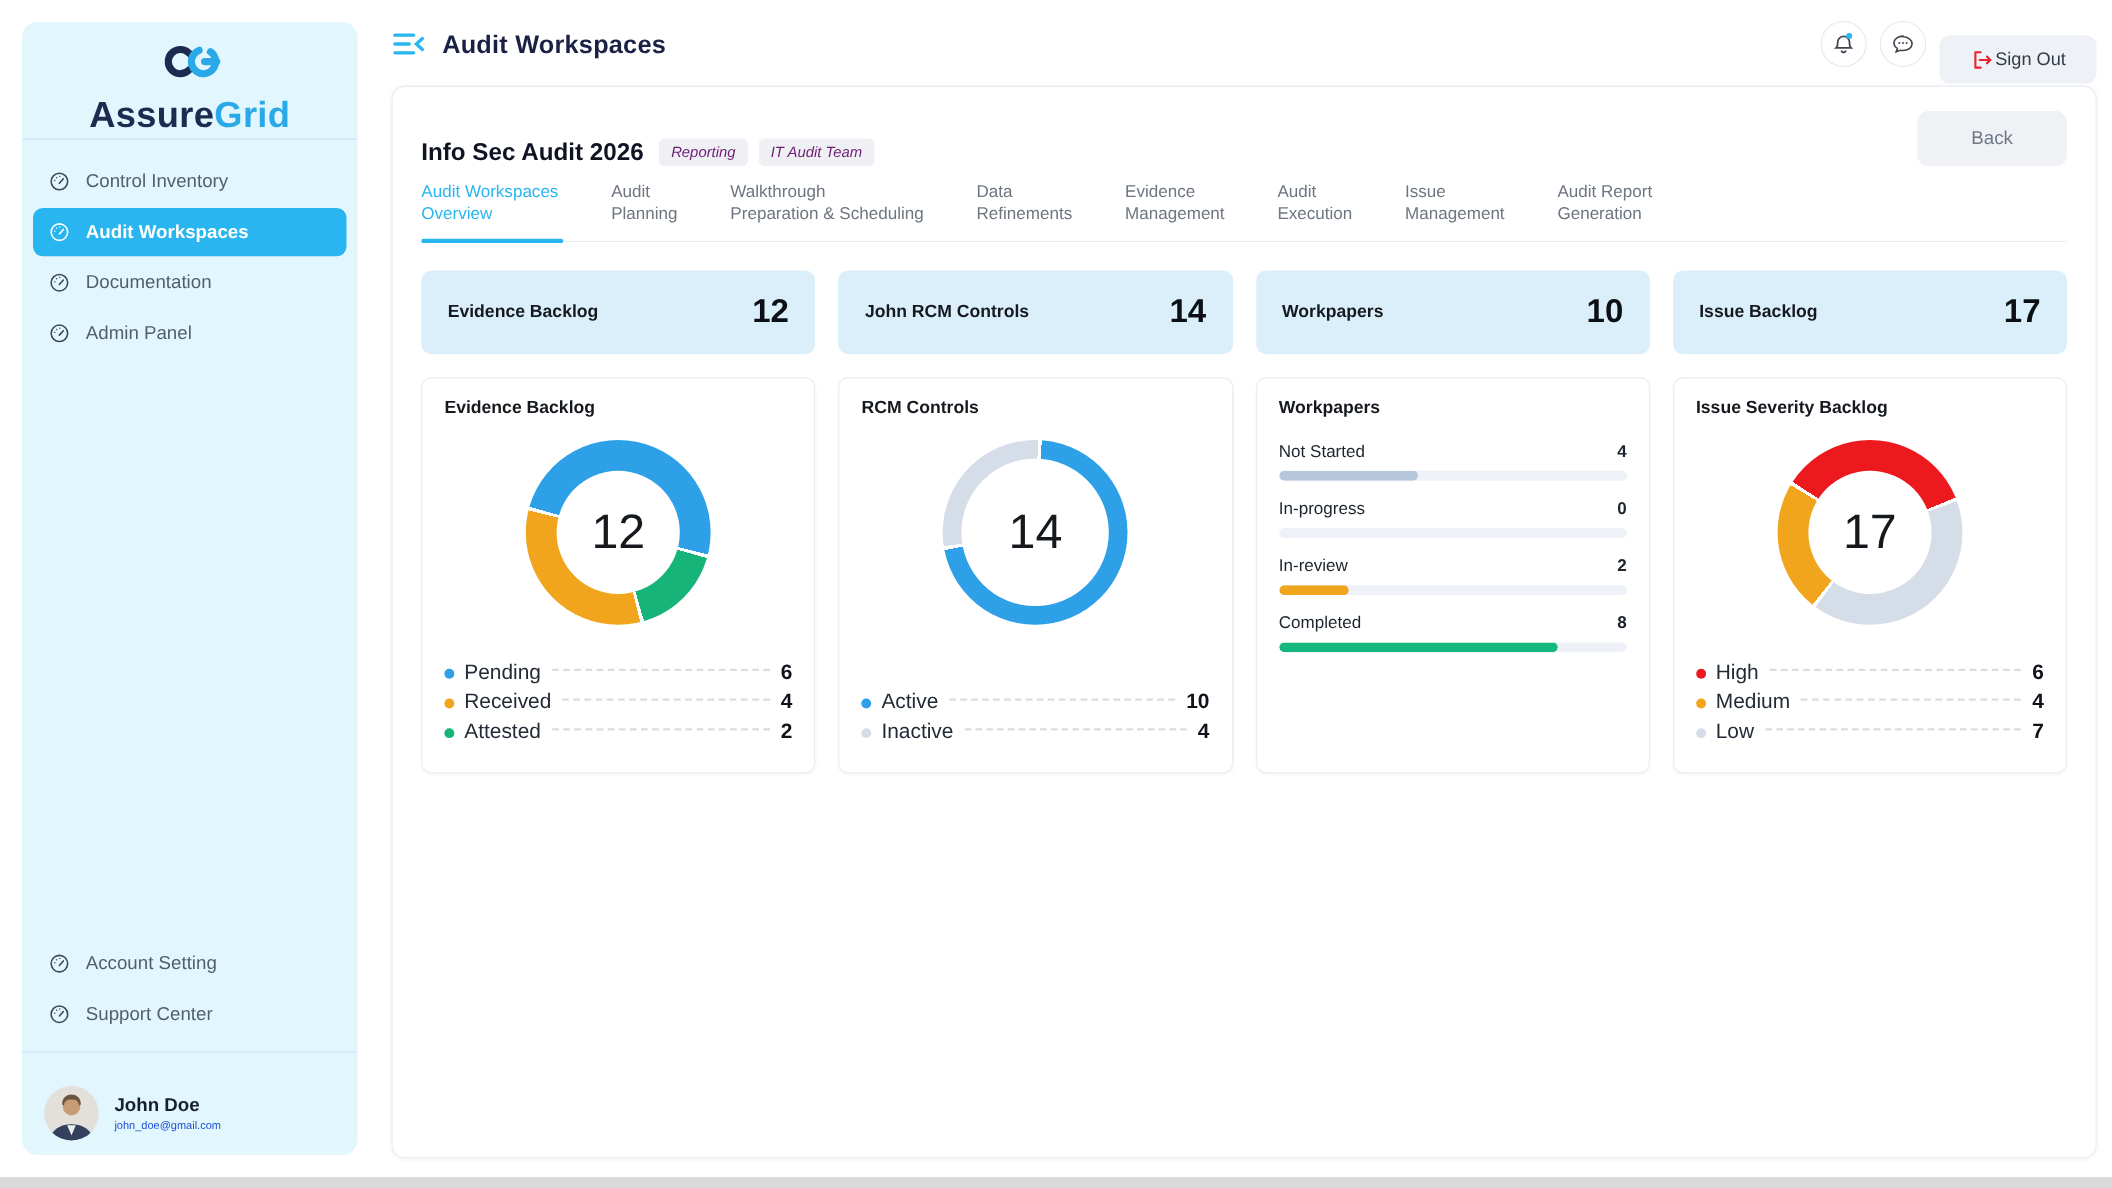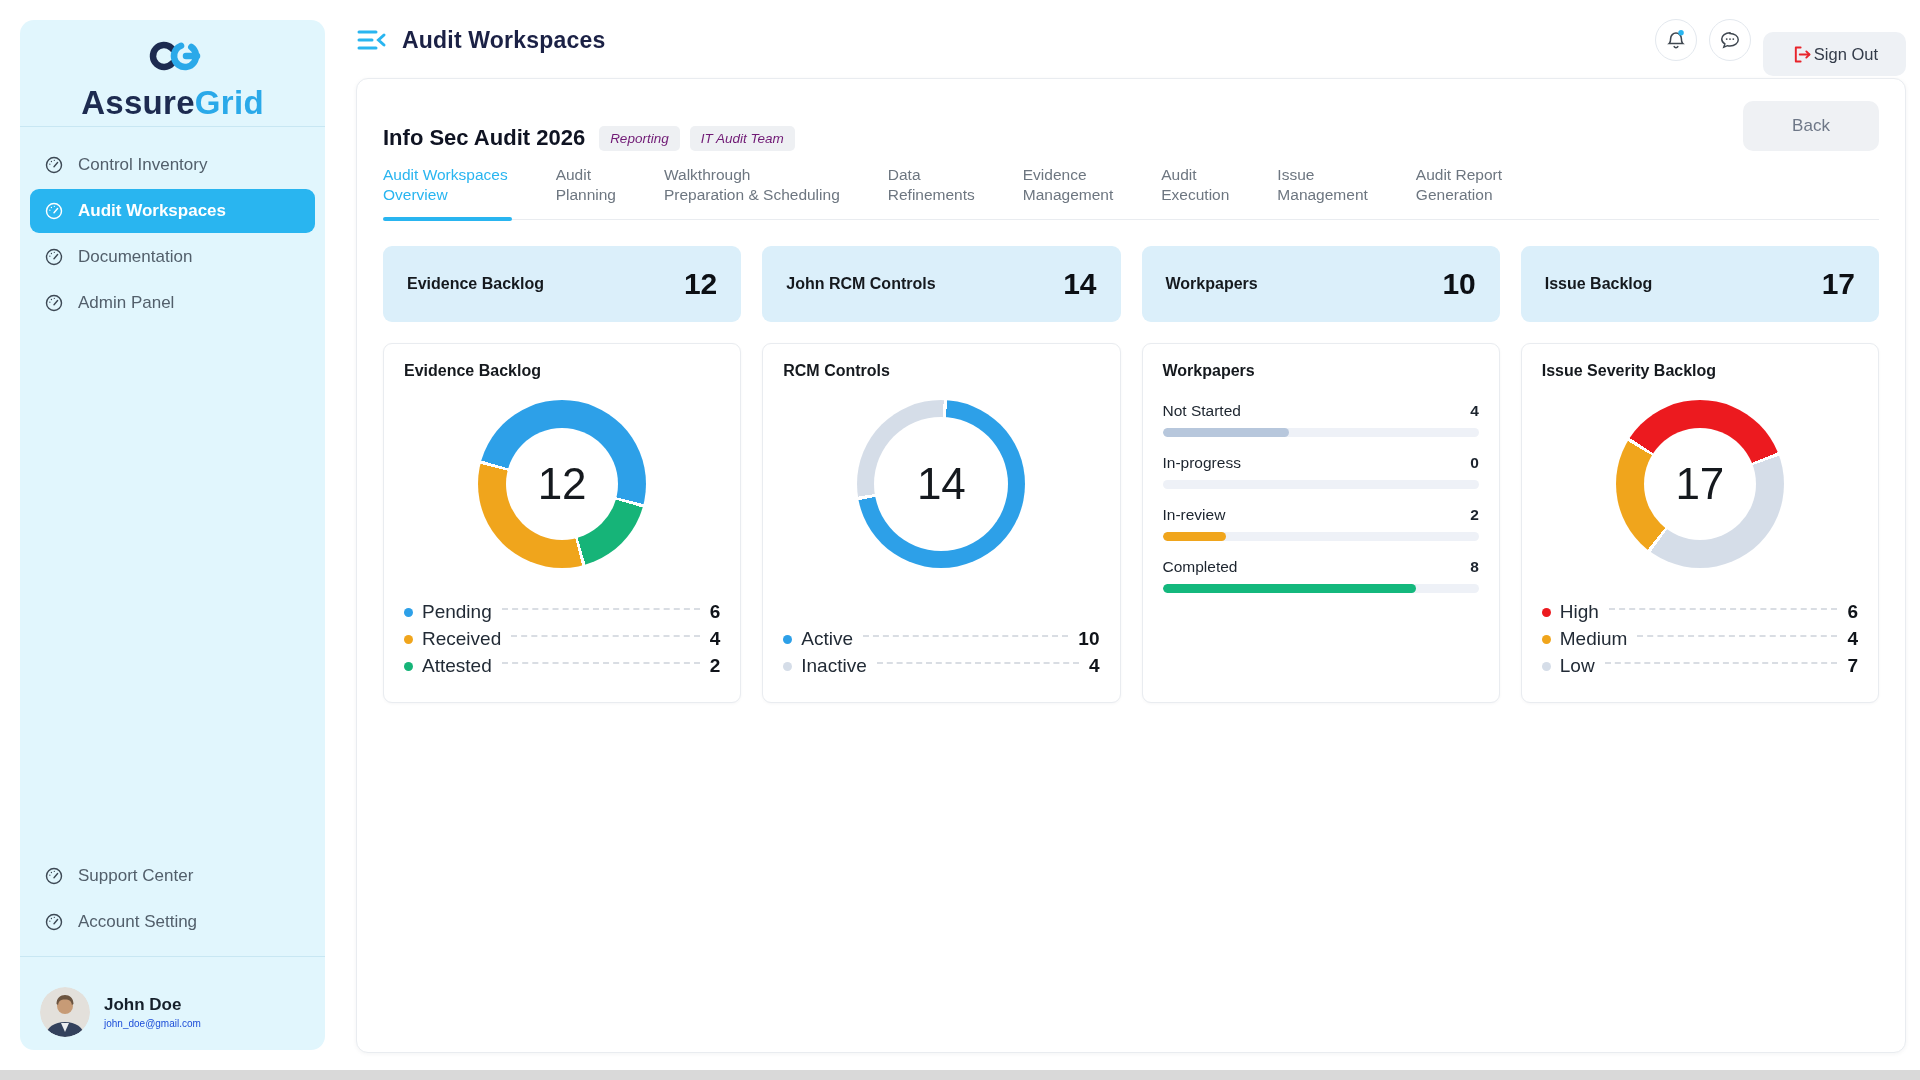--- a/index.html
+++ b/index.html
@@ -170,33 +170,33 @@
     <div class="nav-item">
       <span class="icn">
           <svg width="20" height="20" viewBox="0 0 24 24" fill="none" stroke="currentColor" stroke-width="1.7" stroke-linecap="round">
             <circle cx="12" cy="12" r="9"></circle>
             <path d="M12 14l4.3-4.9"></path>
             <circle cx="7" cy="11" r="0.8" fill="currentColor" stroke="none"></circle>
             <circle cx="8.9" cy="7.8" r="0.8" fill="currentColor" stroke="none"></circle>
             <circle cx="12.4" cy="6.4" r="0.8" fill="currentColor" stroke="none"></circle>
           </svg>
         </span>
+      <span>Account Setting</span>
+    </div>
+    <div class="nav-item">
+      <span class="icn">
+          <svg width="20" height="20" viewBox="0 0 24 24" fill="none" stroke="currentColor" stroke-width="1.7" stroke-linecap="round">
+            <circle cx="12" cy="12" r="9"></circle>
+            <path d="M12 14l4.3-4.9"></path>
+            <circle cx="7" cy="11" r="0.8" fill="currentColor" stroke="none"></circle>
+            <circle cx="8.9" cy="7.8" r="0.8" fill="currentColor" stroke="none"></circle>
+            <circle cx="12.4" cy="6.4" r="0.8" fill="currentColor" stroke="none"></circle>
+          </svg>
+        </span>
       <span>Support Center</span>
-    </div>
-    <div class="nav-item">
-      <span class="icn">
-          <svg width="20" height="20" viewBox="0 0 24 24" fill="none" stroke="currentColor" stroke-width="1.7" stroke-linecap="round">
-            <circle cx="12" cy="12" r="9"></circle>
-            <path d="M12 14l4.3-4.9"></path>
-            <circle cx="7" cy="11" r="0.8" fill="currentColor" stroke="none"></circle>
-            <circle cx="8.9" cy="7.8" r="0.8" fill="currentColor" stroke="none"></circle>
-            <circle cx="12.4" cy="6.4" r="0.8" fill="currentColor" stroke="none"></circle>
-          </svg>
-        </span>
-      <span>Account Setting</span>
     </div>
   </nav>
 
   <div class="profile">
     <span class="avatar">
       <svg viewBox="0 0 50 50" width="50" height="50">
         <defs>
             <clipPath id="avc">
               <circle cx="25" cy="25" r="25"></circle>
             </clipPath>

